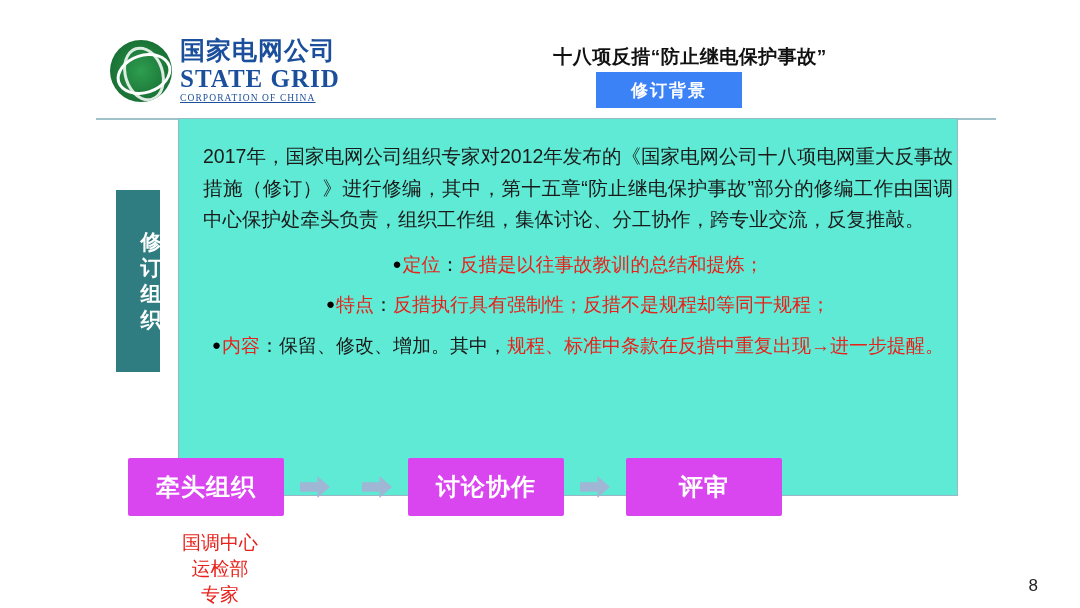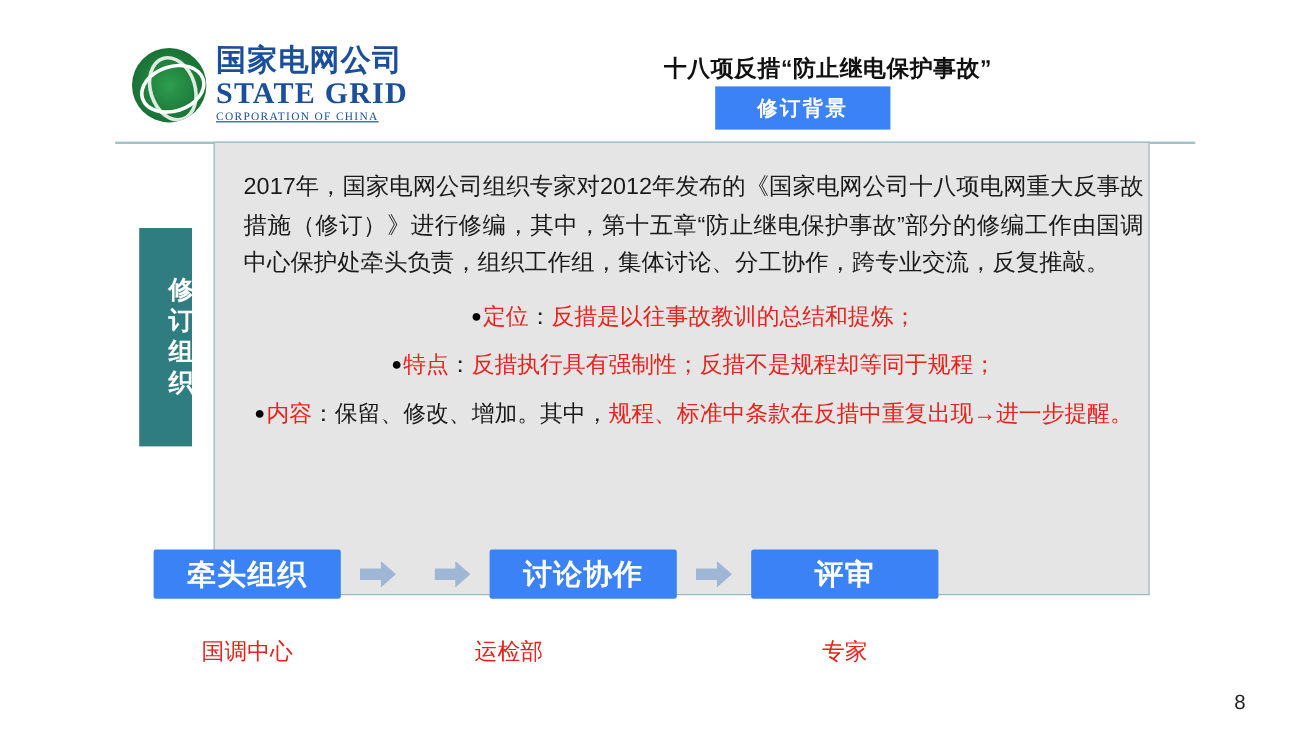--- a/index.html
+++ b/index.html
@@ -126,21 +126,21 @@
     line-height: 1.25;
     padding-left: 28px;
   }
 
   
   .textbox {
     position: absolute;
     left: 178px; top: 118px;
     width: 780px; height: 378px;
     border: 1px solid #9ab7c4;
-    background: #e5e5e5;
+    background: #5eead4;
     padding: 22px 4px 10px 24px;
   }
   .para {
     font-size: 19.5px;
     line-height: 1.62;
     color: #1a1a1a;
     text-align: justify;
     margin-bottom: 14px;
   }
   .bullet-row {
@@ -166,22 +166,22 @@
     left: 128px; top: 458px;
     width: 830px; height: 110px;
   }
   .flow-row {
     position: absolute;
     left: 0; top: 0;
     display: flex;
     align-items: center;
   }
   .flow-box {
-    width: 156px; height: 41px;
-    background: #3b82f6;
+    width: 156px; height: 58px;
+    background: #d946ef;
     color: #ffffff;
     font-size: 24px;
     font-weight: bold;
     letter-spacing: 1px;
     display: flex;
     align-items: center;
     justify-content: center;
     border-radius: 2px;
   }
   .flow-arrow {
@@ -190,22 +190,23 @@
     align-items: center;
     justify-content: center;
   }
   .arrow-shape {
     width: 30px; height: 22px;
     background: #9fb7d4;
     clip-path: polygon(0% 28%, 58% 28%, 58% 0%, 100% 50%, 58% 100%, 58% 72%, 0% 72%);
   }
   .flow-caption-row {
     position: absolute;
-    left: 0; top: 72px;
-    display: flex;
+    left: 14px; top: 72px;
+    display: flex;
+    flex-direction: column;
   }
   .flow-caption {
     width: 156px;
     text-align: center;
     font-size: 19px;
     color: #e8211b;
     font-weight: normal;
   }
   .cap-gap { width: 62px; }
 

